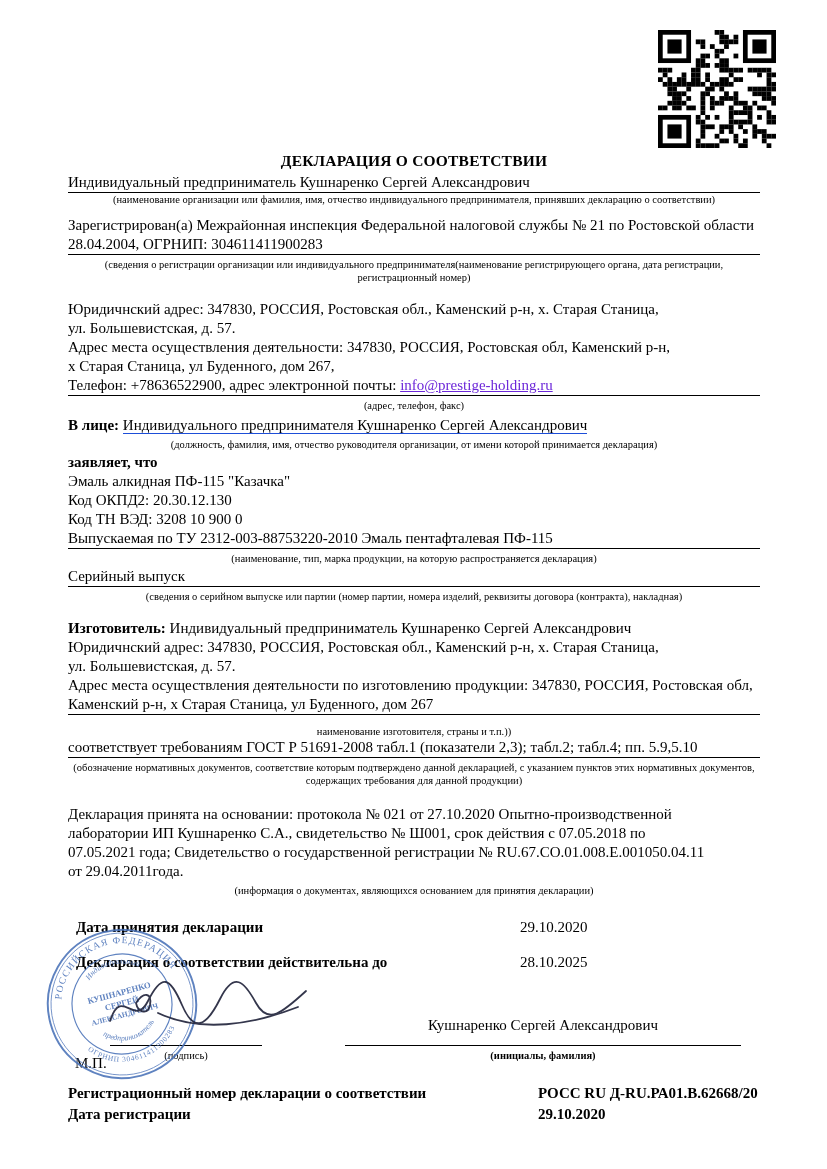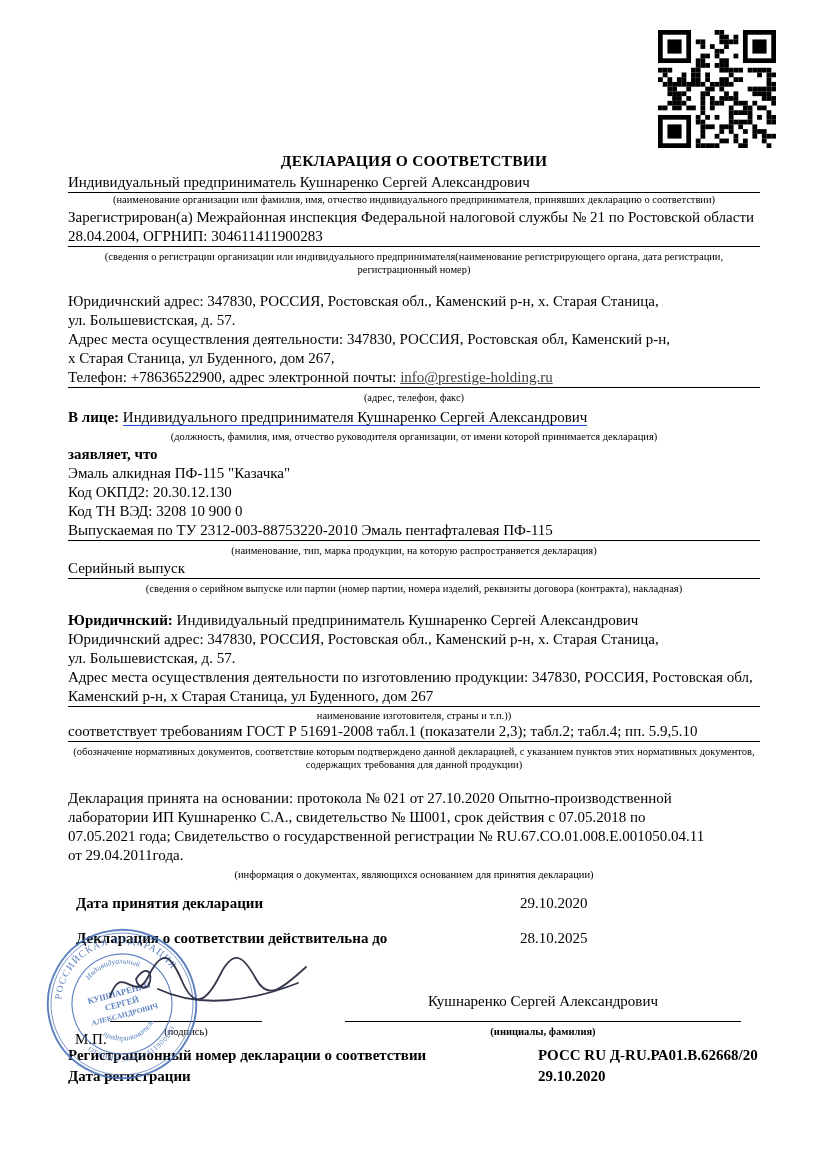--- a/index.html
+++ b/index.html
@@ -8,42 +8,42 @@
     font-family:"Liberation Serif", serif; color:#000; font-size:15px;
     overflow:hidden;
   }
   .content { position:absolute; left:68px; top:0; width:692px; }
   .title { padding-top:152px; text-align:center; font-weight:bold; font-size:15.5px; letter-spacing:.2px; }
   .line { line-height:19px; }
   .rule { border-bottom:1px solid #000; }
   .caption { font-size:10.5px; line-height:13px; text-align:center; }
   .b { font-weight:bold; }
   .u { border-bottom:1px solid #1d4ed8; }
-  .email { color:#404040; text-decoration:underline; cursor:pointer;font-family:Liberation Serif, serif; }
-
-  .mt2{margin-top:2px;} .mt3{margin-top:3px;}
+  .email { color:#6d28d9; text-decoration:underline; cursor:pointer;font-family:Liberation Serif, serif; }
+
+  .mt2{margin-top:10px;} .mt3{margin-top:3px;}
   .mt16{margin-top:16px;} .mt18{margin-top:18px;}
   .mb4{margin-bottom:16px;} .mb2{margin-bottom:2px;} .mb8{margin-bottom:4px;}
 
-  .date-row { position:relative; height:19px; margin-top:14px; }
+  .date-row { position:relative; height:19px; margin-top:22px; }
   .date-row .lbl { position:absolute; left:8px; }
   .date-row .val { position:absolute; left:452px; }
   .date-row + .date-row { margin-top:16px; }
 
   .sig-row { position:relative; height:78px; margin-top:20px; }
   .sig-mp { position:absolute; left:7px; top:30px; font-weight:normal;margin-top:32px; }
   .sig-svg { position:absolute; left:32px; top:-20px; width:230px; height:72px; z-index:3; }
   .sig-line1 { position:absolute; left:42px; top:52px; width:152px; border-bottom:1px solid #000; }
   .sig-cap1 { position:absolute; left:42px; top:56px; width:152px; font-weight:normal; }
   .sig-name { position:absolute; left:277px; top:24px; width:396px; text-align:center; }
   .sig-line2 { position:absolute; left:277px; top:52px; width:396px; border-bottom:1px solid #000; }
   .sig-cap2 { position:absolute; left:277px; top:56px; width:396px; font-weight:bold; }
 
   .foot-row { position:relative; height:21px; font-weight:bold; }
-  .foot-row.first { }
+  .foot-row.first { margin-top:14px; }
   .foot-row .foot-val { position:absolute; left:470px; white-space:nowrap; }
 
   .qr { position:absolute; top:30px; right:51px; width:118px; height:118px; }
 
   .stamp-wrap { position:absolute; left:44px; top:926px; width:156px; height:156px;
                 transform:rotate(-15deg); opacity:.88; z-index:2; pointer-events:none; }
   .stamp { width:156px; height:156px; }
 </style>
 </head>
 <body>
@@ -295,21 +295,21 @@
     <div class="line">Эмаль алкидная ПФ-115 "Казачка"</div>
     <div class="line">Код ОКПД2: 20.30.12.130</div>
     <div class="line">Код ТН ВЭД: 3208 10 900 0</div>
     <div class="line rule">Выпускаемая по ТУ 2312-003-88753220-2010 Эмаль пентафталевая ПФ-115</div>
     <div class="caption mt3 mb2">(наименование, тип, марка продукции, на которую распространяется декларация)</div>
 
     <div class="line rule">Серийный выпуск</div>
     <div class="caption mt3">(сведения о серийном выпуске или партии (номер партии, номера изделий, реквизиты договора (контракта), накладная)</div>
 
     <div class="mt16">
-      <div class="line"><span class="b">Юридичнский:</span> <span>Индивидуальный предприниматель Кушнаренко Сергей Александрович</span></div>
+      <div class="line"><span class="b">Изготовитель:</span> <span>Индивидуальный предприниматель Кушнаренко Сергей Александрович</span></div>
       <div class="line">Юридичнский адрес: 347830, РОССИЯ, Ростовская обл., Каменский р-н, х. Старая Станица,</div>
       <div class="line">ул. Большевистская, д. 57.</div>
       <div class="line">Адрес места осуществления деятельности по изготовлению продукции: 347830, РОССИЯ, Ростовская обл,</div>
       <div class="line rule">Каменский р-н, х Старая Станица, ул Буденного, дом 267</div>
     </div>
     <div class="caption mt2">наименование изготовителя, страны и т.п.))</div>
 
     <div class="line rule">соответствует требованиям ГОСТ Р 51691-2008 табл.1 (показатели 2,3); табл.2; табл.4; пп. 5.9,5.10</div>
     <div class="caption mt3">(обозначение нормативных документов, соответствие которым подтверждено данной декларацией, с указанием пунктов этих нормативных документов, содержащих требования для данной продукции)</div>
 

